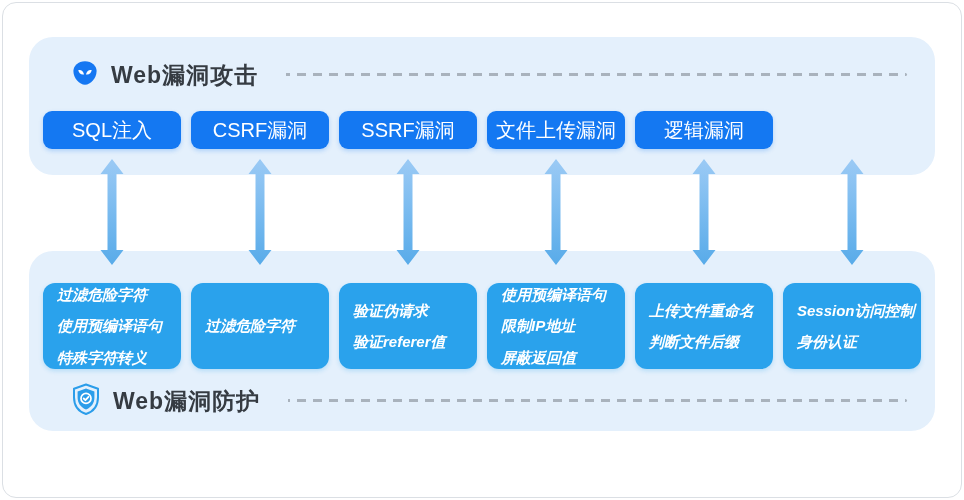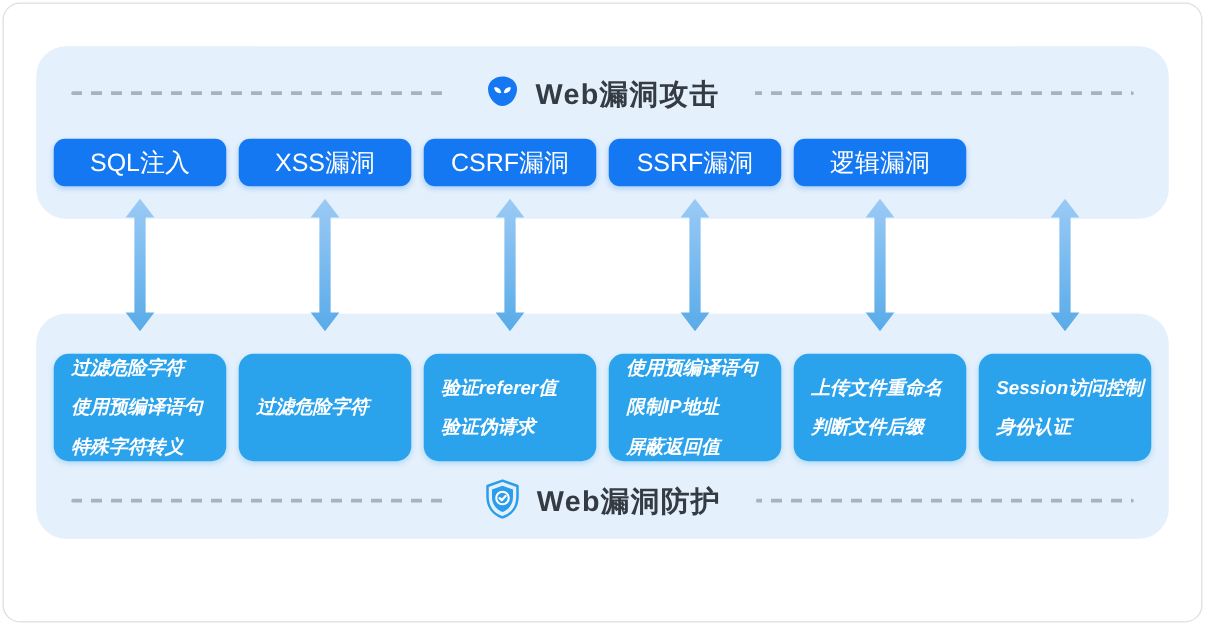--- a/index.html
+++ b/index.html
@@ -8,21 +8,21 @@
   .card { position:absolute; left:2px; top:2px; width:960px; height:496px;
     background:#ffffff; border:1px solid #dbdfe4; border-radius:14px;
     padding-top:34px; overflow:hidden; }
   .panel { margin:0 26px; background:#e4f0fc; border-radius:24px;
     position:relative; z-index:1; }
   .panel-top { padding:22px 14px 26px; }
   .panel-bottom { padding:32px 14px 14px; }
 
   
   .divider-row { position:relative; height:32px; display:flex;
-    align-items:center; justify-content:center; }
+    align-items:center; }
   .divider-row::before { content:""; position:absolute; left:14px; right:14px;
     top:50%; height:3px; margin-top:-2px; border-radius:2px;
     background:repeating-linear-gradient(90deg,#9aa3ad 0 9px,transparent 9px 16px);
     opacity:.8; }
   .divider-label { position:relative; z-index:1; background:#e4f0fc;
     padding:0 28px; display:flex; align-items:center; gap:12px; }
   .divider-label .ttl { font-size:23px; font-weight:600; color:#353b42;
     letter-spacing:1px; }
 
   
@@ -69,23 +69,23 @@
             <path d="M14 2.2 C20.8 2.2 25.6 6.8 25.6 12.1 C25.6 19.3 19.6 25.8 14 25.8 C8.4 25.8 2.4 19.3 2.4 12.1 C2.4 6.8 7.2 2.2 14 2.2 Z" fill="#1577f2"></path>
             <path d="M7.3 11.0 C10.2 10.4 12.6 12.3 13 15.4 C10 16 7.6 14.1 7.3 11.0 Z" fill="#ffffff"></path>
             <path d="M20.7 11.0 C17.8 10.4 15.4 12.3 15 15.4 C18 16 20.4 14.1 20.7 11.0 Z" fill="#ffffff"></path>
           </svg>
         </span>
         <span class="ttl">Web漏洞攻击</span>
       </div>
     </div>
     <div class="btn-row">
       <div class="attack-btn">SQL注入</div>
-      <div class="attack-btn">XSS漏洞</div>
       <div class="attack-btn">CSRF漏洞</div>
       <div class="attack-btn">SSRF漏洞</div>
+      <div class="attack-btn">文件上传漏洞</div>
       <div class="attack-btn">逻辑漏洞</div>
     </div>
   </div>
 
   <div class="middle">
     <div class="arrows">
       <div class="arrow-cell">
         <svg width="24" height="106" viewBox="0 0 24 106">
             <path d="M12 0 L23.5 15 H16.5 V91 H23.5 L12 106 L0.5 91 H7.5 V15 H0.5 Z" fill="url(#arrowGrad)"></path>
           </svg>
@@ -122,22 +122,22 @@
     <div class="box-row">
       <div class="def-box">
         <div class="def-line">过滤危险字符</div>
         <div class="def-line">使用预编译语句</div>
         <div class="def-line">特殊字符转义</div>
       </div>
       <div class="def-box">
         <div class="def-line">过滤危险字符</div>
       </div>
       <div class="def-box">
+        <div class="def-line">验证伪请求</div>
         <div class="def-line">验证referer值</div>
-        <div class="def-line">验证伪请求</div>
       </div>
       <div class="def-box">
         <div class="def-line">使用预编译语句</div>
         <div class="def-line">限制IP地址</div>
         <div class="def-line">屏蔽返回值</div>
       </div>
       <div class="def-box">
         <div class="def-line">上传文件重命名</div>
         <div class="def-line">判断文件后缀</div>
       </div>

